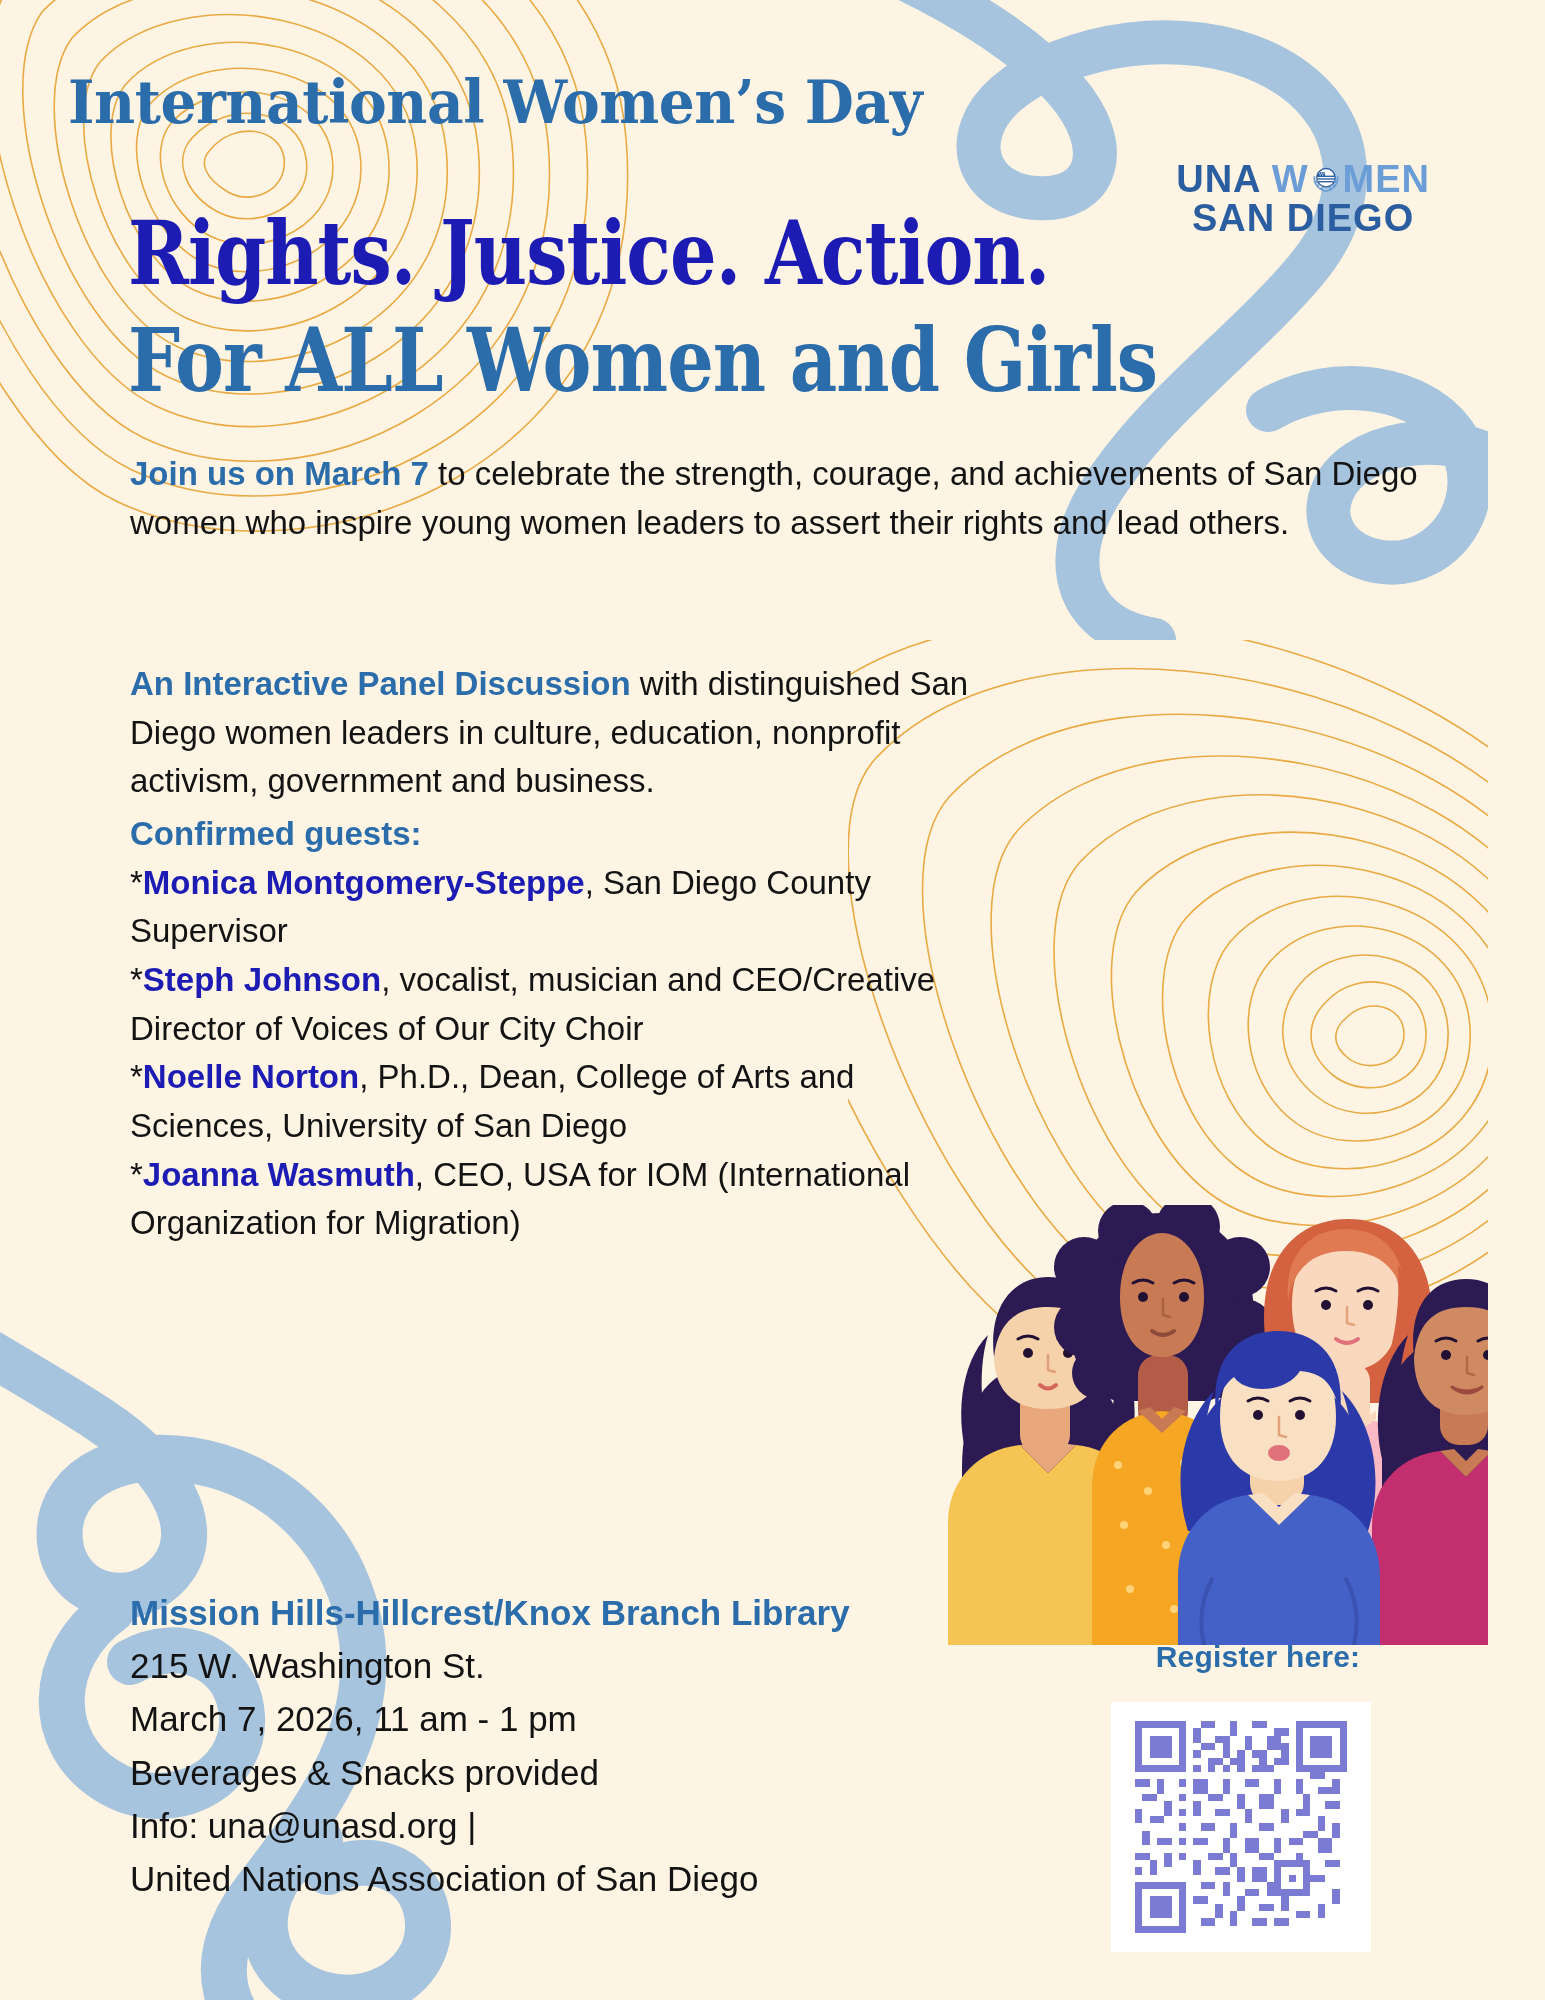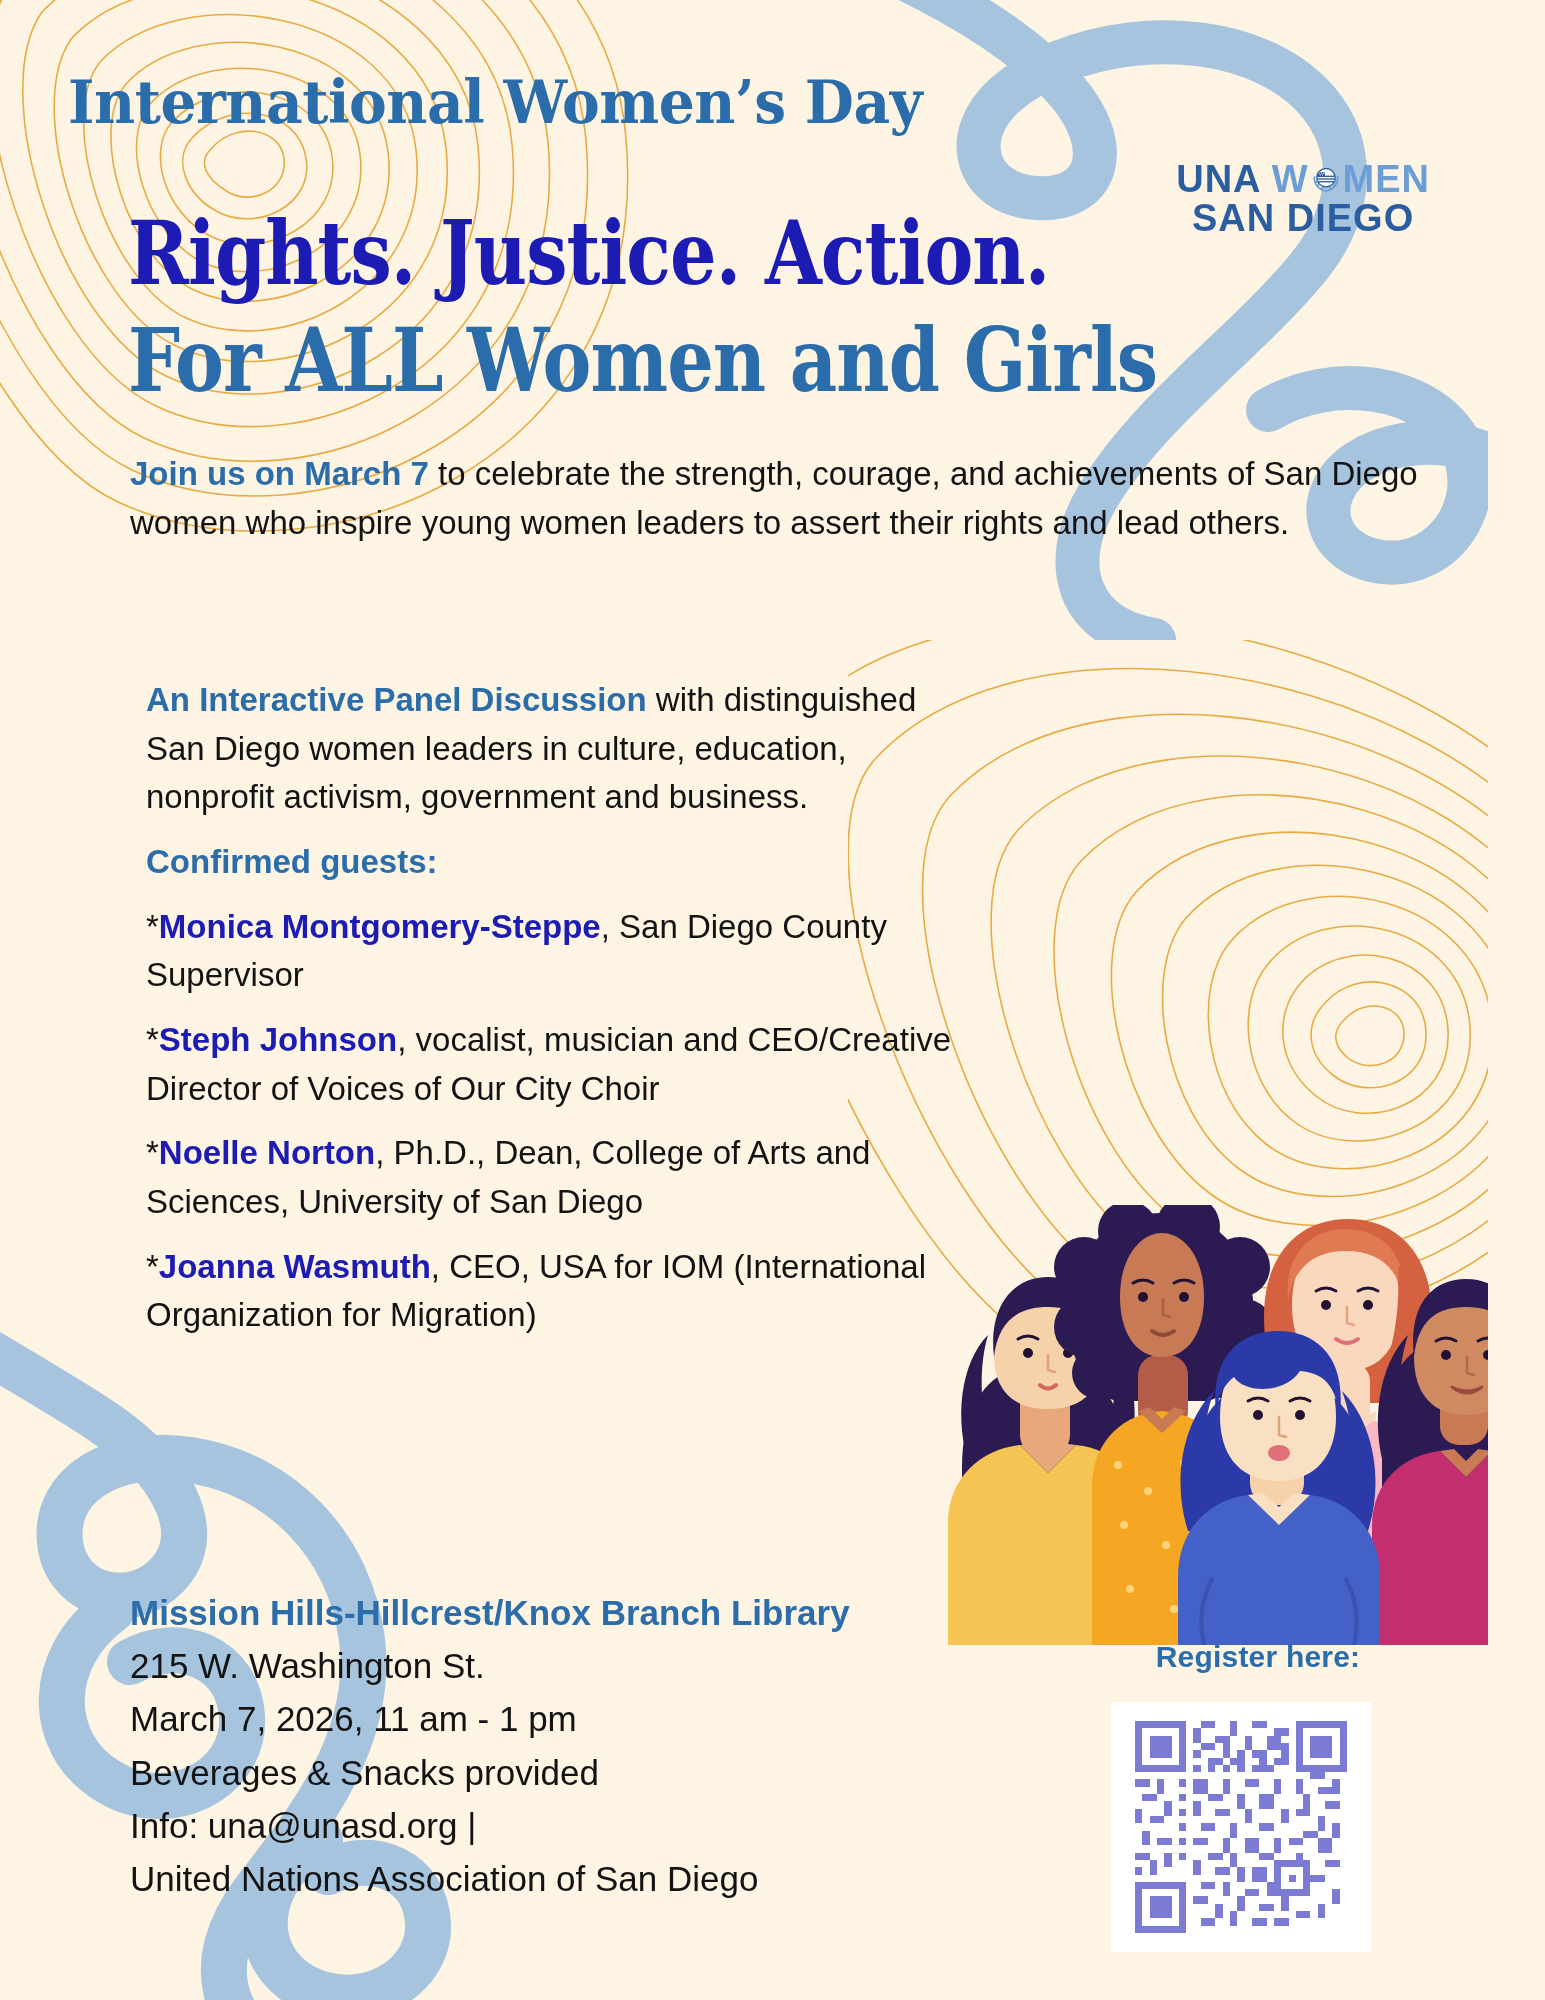--- a/index.html
+++ b/index.html
@@ -85,21 +85,21 @@
   #intro {
     position: absolute; left: 130px; top: 450px; width: 1290px;
     font-size: 33px; line-height: 1.48; color: #131313;
   }
   .accent-strong { color: #2b6cab; font-weight: 700; }
 
   #left-col {
     position: absolute; left: 130px; top: 660px; width: 850px;
     font-size: 33px; line-height: 1.475; color: #131313;
   }
-  #left-col p { margin: 16px; }
+  #left-col p { margin: 0; }
   #left-col .guests-head { color: #2b6cab; font-weight: 700; margin-top: 4px; }
   .guest-name { color: #1c1cb4; font-weight: 700; }
 
   
   #quote {
     position: absolute; right: 34px; top: 630px; width: 520px;
     font-size: 40px; line-height: 1.55;
     font-style: italic; font-weight: 400;
     color: #2b6cab; text-align: center;
   }

